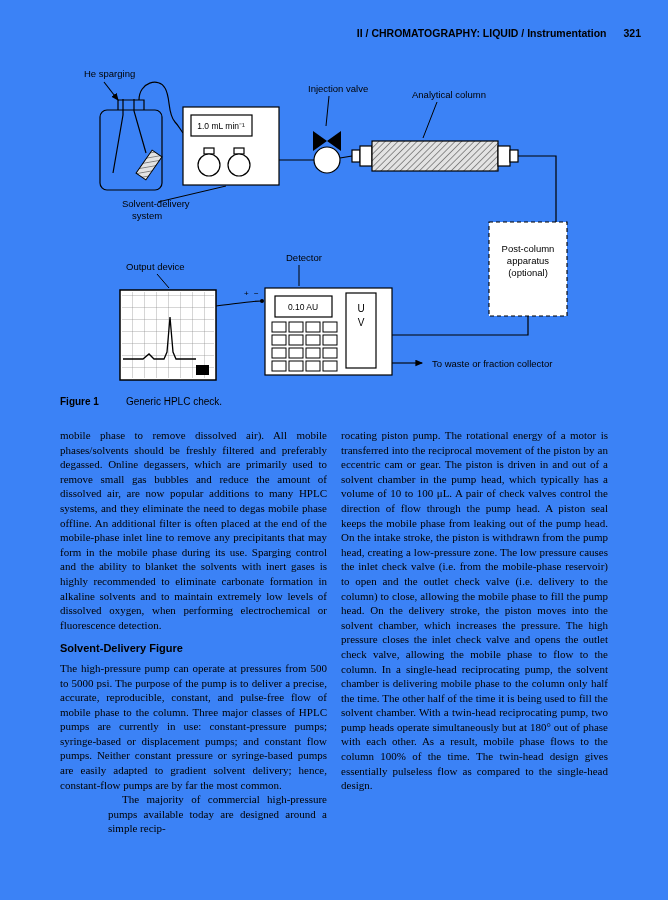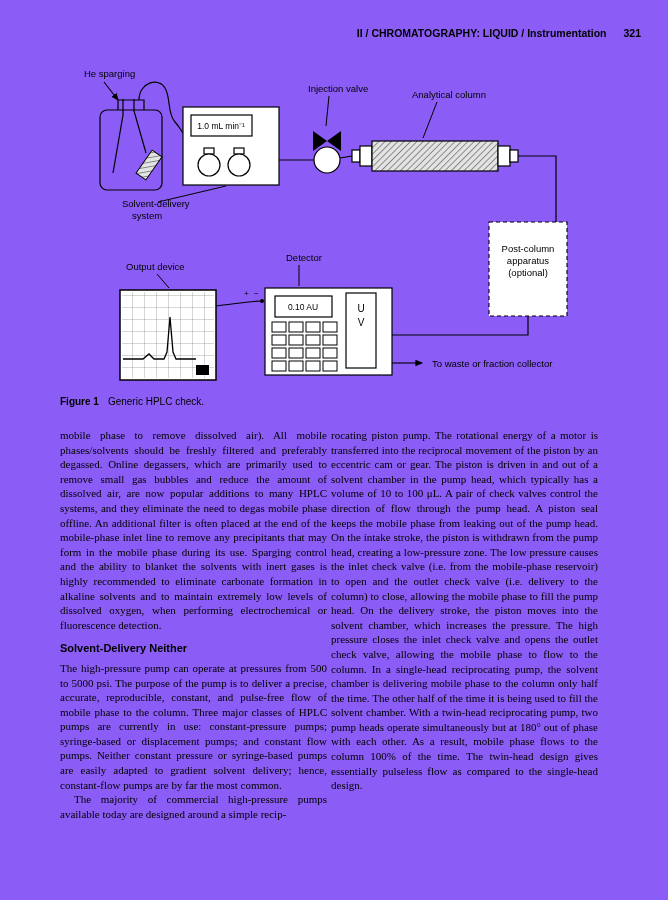--- a/index.html
+++ b/index.html
@@ -1,30 +1,30 @@
 <!DOCTYPE html>
 <html><head>
 <meta charset="utf-8">
 <style>
   html,body{margin:0;padding:0;background:#e9e9e9;}
-  .page{position:relative;width:668px;height:900px;background:#8b5cf6;overflow:hidden;margin:0 auto;}
+  .page{position:relative;width:668px;height:900px;background:#3b82f6;overflow:hidden;margin:0 auto;}
   .header{position:absolute;top:27px;left:60px;width:581px;display:flex;justify-content:flex-end;align-items:baseline;gap:17px;
           font-family:"Liberation Sans",sans-serif;font-weight:bold;font-size:10.5px;color:#000;}
   .figure-wrap{position:absolute;top:55px;left:0;text-decoration:underline;}
   svg text{font-family:"Liberation Sans",sans-serif;font-size:9.5px;fill:#000;}
   svg .small{font-size:8.5px;}
   svg .tiny{font-size:8px;}
   svg .uv{font-size:10px;}
   .caption{position:absolute;top:396px;left:60px;font-family:"Liberation Sans",sans-serif;font-size:10px;color:#000;}
-  .caption .cap-label{font-weight:bold;margin-right:9px;}
-  .body-cols{position:absolute;top:428px;left:60px;display:flex;gap:4px;
+  .caption .cap-label{font-weight:bold;margin-right:27px;}
+  .body-cols{position:absolute;top:428px;left:60px;display:flex;gap:14px;
              font-family:"Liberation Serif",serif;font-size:11px;line-height:14.6px;text-align:justify;color:#000;}
   .col{width:267px;}
   .col p{margin:0;}
-  .col p.indent{text-indent:14px;}
+  .col p.indent{text-indent:14px;margin-left:48px;}
   h3.sec{font-family:"Liberation Sans",sans-serif;font-size:11px;font-weight:bold;margin:9px 0 5px 0;}
 </style>
 </head>
 <body>
 
 <div class="page">
 
   <div class="header">
     <span>II / CHROMATOGRAPHY: LIQUID / Instrumentation</span>
     <span>321</span>
@@ -158,21 +158,21 @@
     </svg>
   </div>
 
   <div class="caption">
     <span class="cap-label">Figure 1</span><span>Generic HPLC check.</span>
   </div>
 
   <div class="body-cols">
     <div class="col">
       <p>mobile phase to remove dissolved air). All mobile phases/solvents should be freshly filtered and preferably degassed. Online degassers, which are primarily used to remove small gas bubbles and reduce the amount of dissolved air, are now popular additions to many HPLC systems, and they eliminate the need to degas mobile phase offline. An additional filter is often placed at the end of the mobile-phase inlet line to remove any precipitants that may form in the mobile phase during its use. Sparging control and the ability to blanket the solvents with inert gases is highly recommended to eliminate carbonate formation in alkaline solvents and to maintain extremely low levels of dissolved oxygen, when performing electrochemical or fluorescence detection.</p>
-      <h3 class="sec">Solvent-Delivery Neither</h3>
+      <h3 class="sec">Solvent-Delivery Figure</h3>
       <p>The high-pressure pump can operate at pressures from 500 to 5000 psi. The purpose of the pump is to deliver a precise, accurate, reproducible, constant, and pulse-free flow of mobile phase to the column. Three major classes of HPLC pumps are currently in use: constant-pressure pumps; syringe-based or displacement pumps; and constant flow pumps. Neither constant pressure or syringe-based pumps are easily adapted to gradient solvent delivery; hence, constant-flow pumps are by far the most common.</p>
       <p class="indent">The majority of commercial high-pressure pumps available today are designed around a simple recip-</p>
     </div>
     <div class="col">
       <p>rocating piston pump. The rotational energy of a motor is transferred into the reciprocal movement of the piston by an eccentric cam or gear. The piston is driven in and out of a solvent chamber in the pump head, which typically has a volume of 10 to 100 μL. A pair of check valves control the direction of flow through the pump head. A piston seal keeps the mobile phase from leaking out of the pump head. On the intake stroke, the piston is withdrawn from the pump head, creating a low-pressure zone. The low pressure causes the inlet check valve (i.e. from the mobile-phase reservoir) to open and the outlet check valve (i.e. delivery to the column) to close, allowing the mobile phase to fill the pump head. On the delivery stroke, the piston moves into the solvent chamber, which increases the pressure. The high pressure closes the inlet check valve and opens the outlet check valve, allowing the mobile phase to flow to the column. In a single-head reciprocating pump, the solvent chamber is delivering mobile phase to the column only half the time. The other half of the time it is being used to fill the solvent chamber. With a twin-head reciprocating pump, two pump heads operate simultaneously but at 180° out of phase with each other. As a result, mobile phase flows to the column 100% of the time. The twin-head design gives essentially pulseless flow as compared to the single-head design.</p>
     </div>
   </div>
 
 </div>
 

